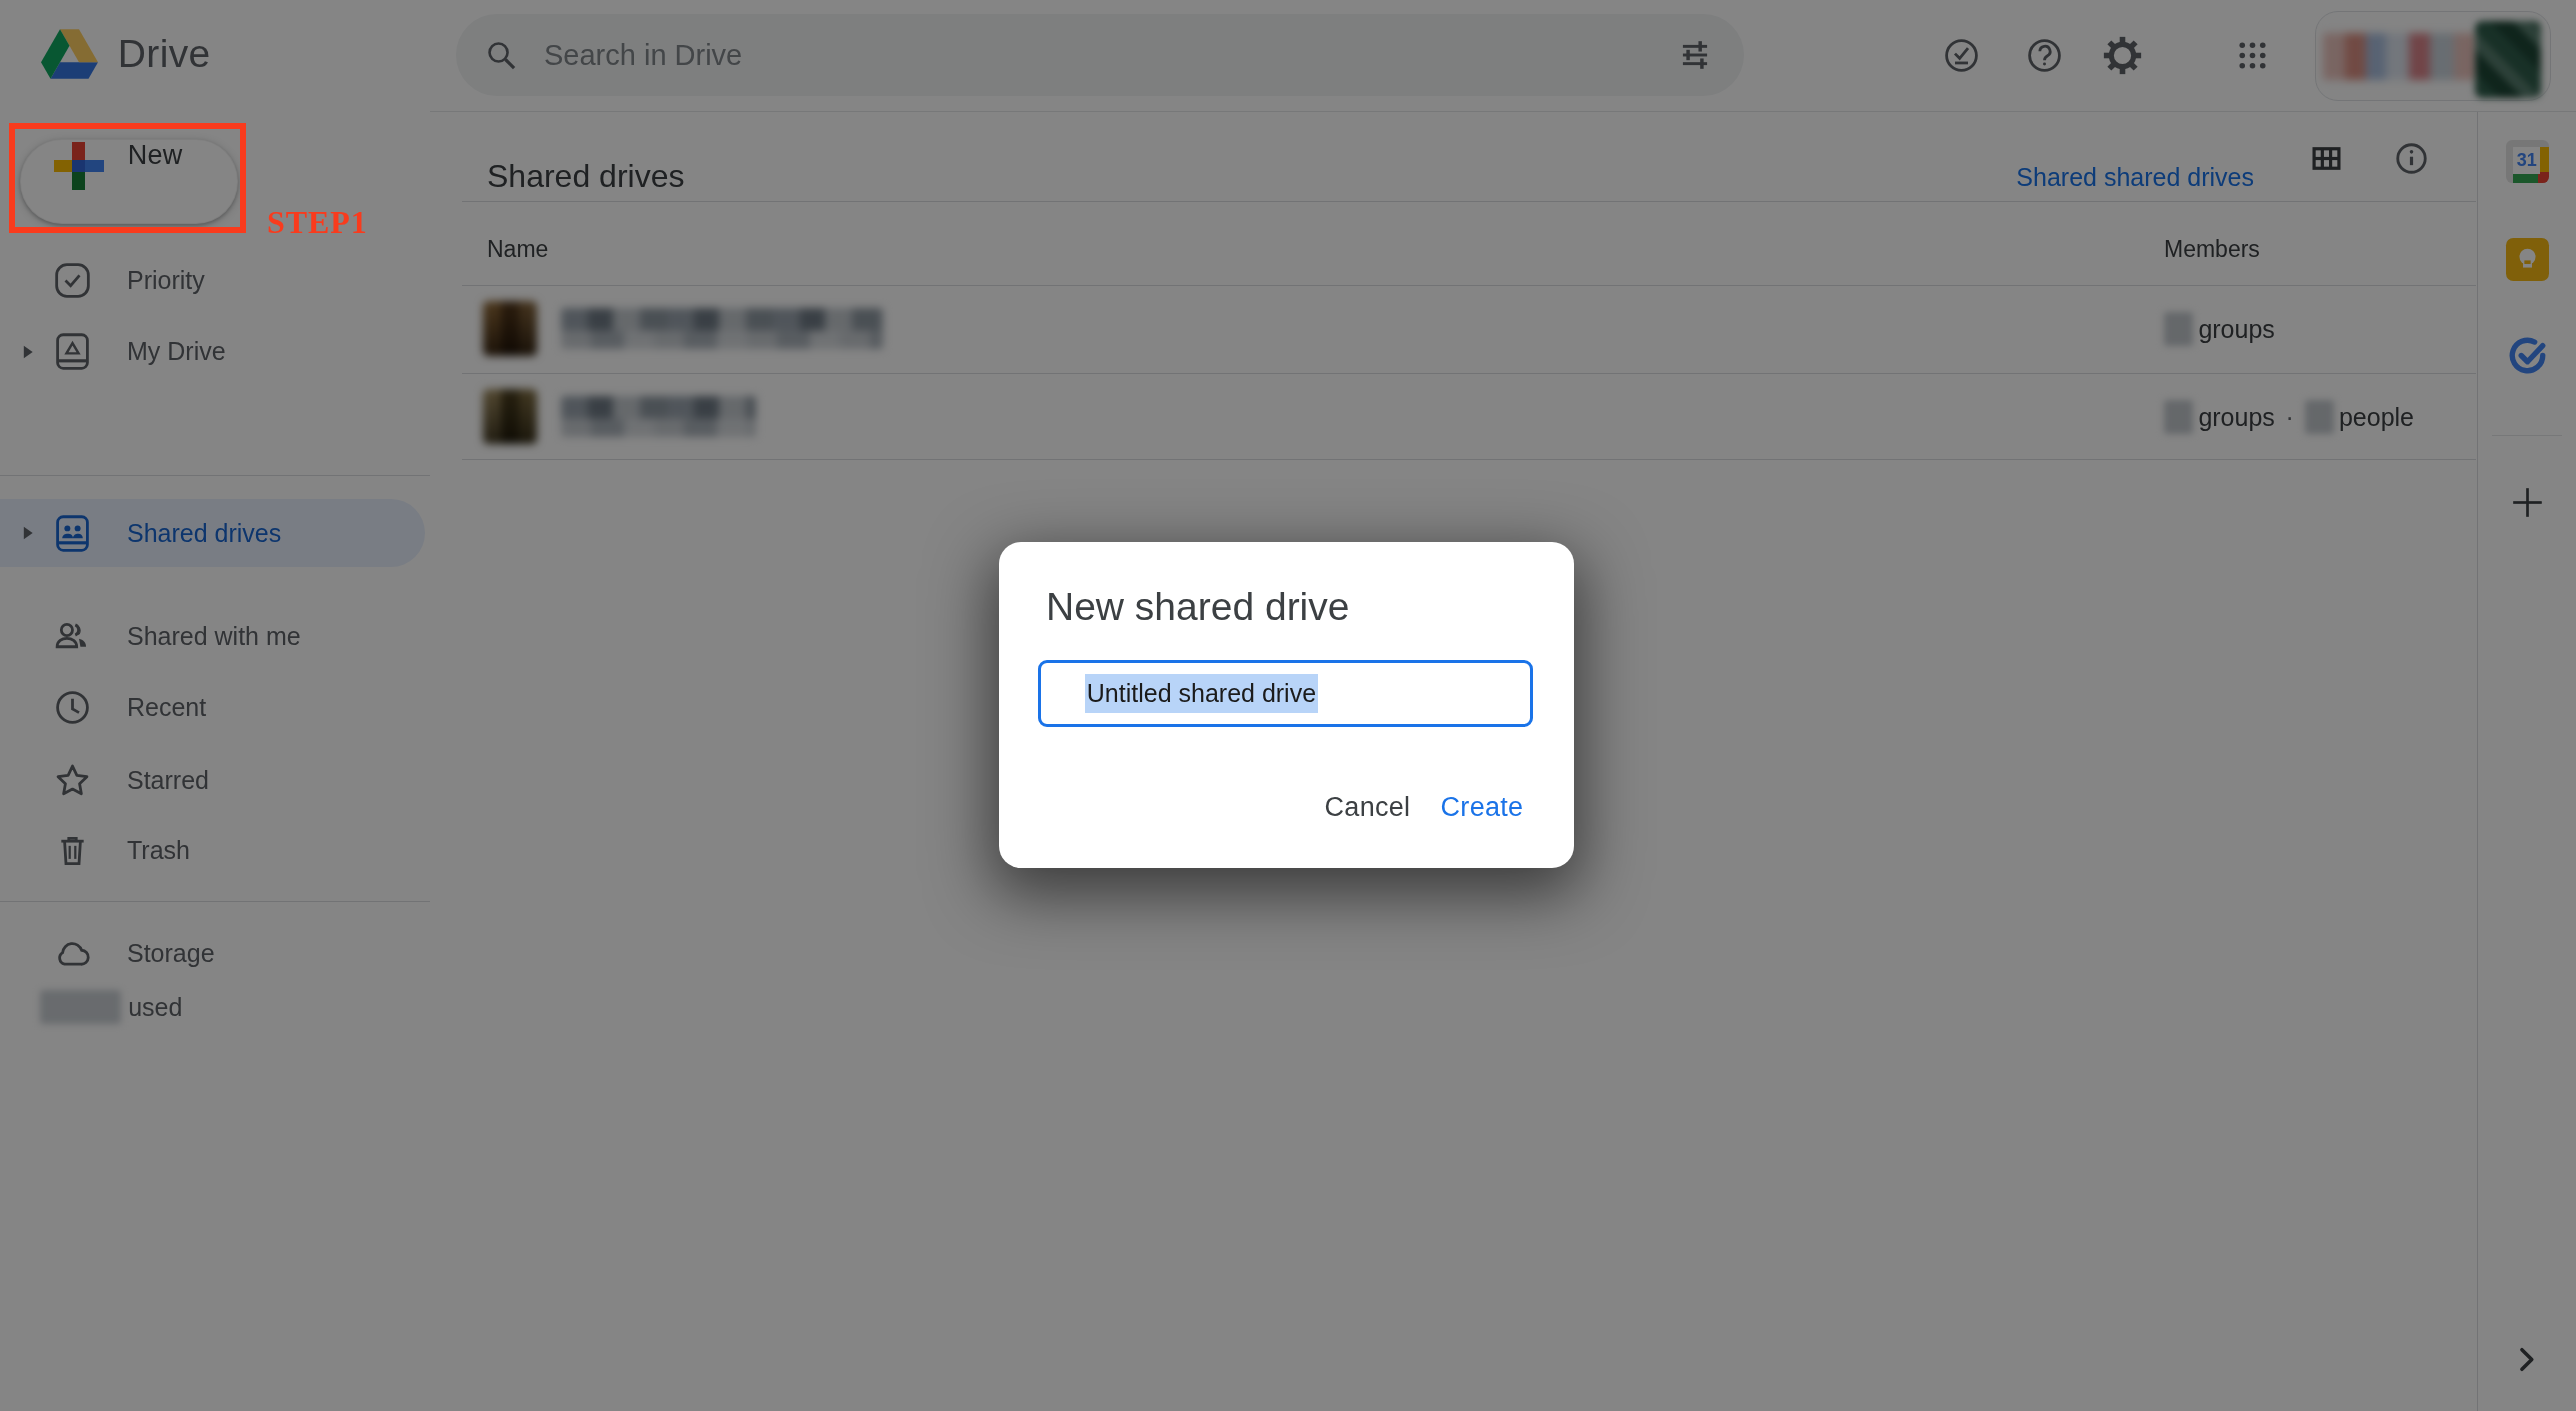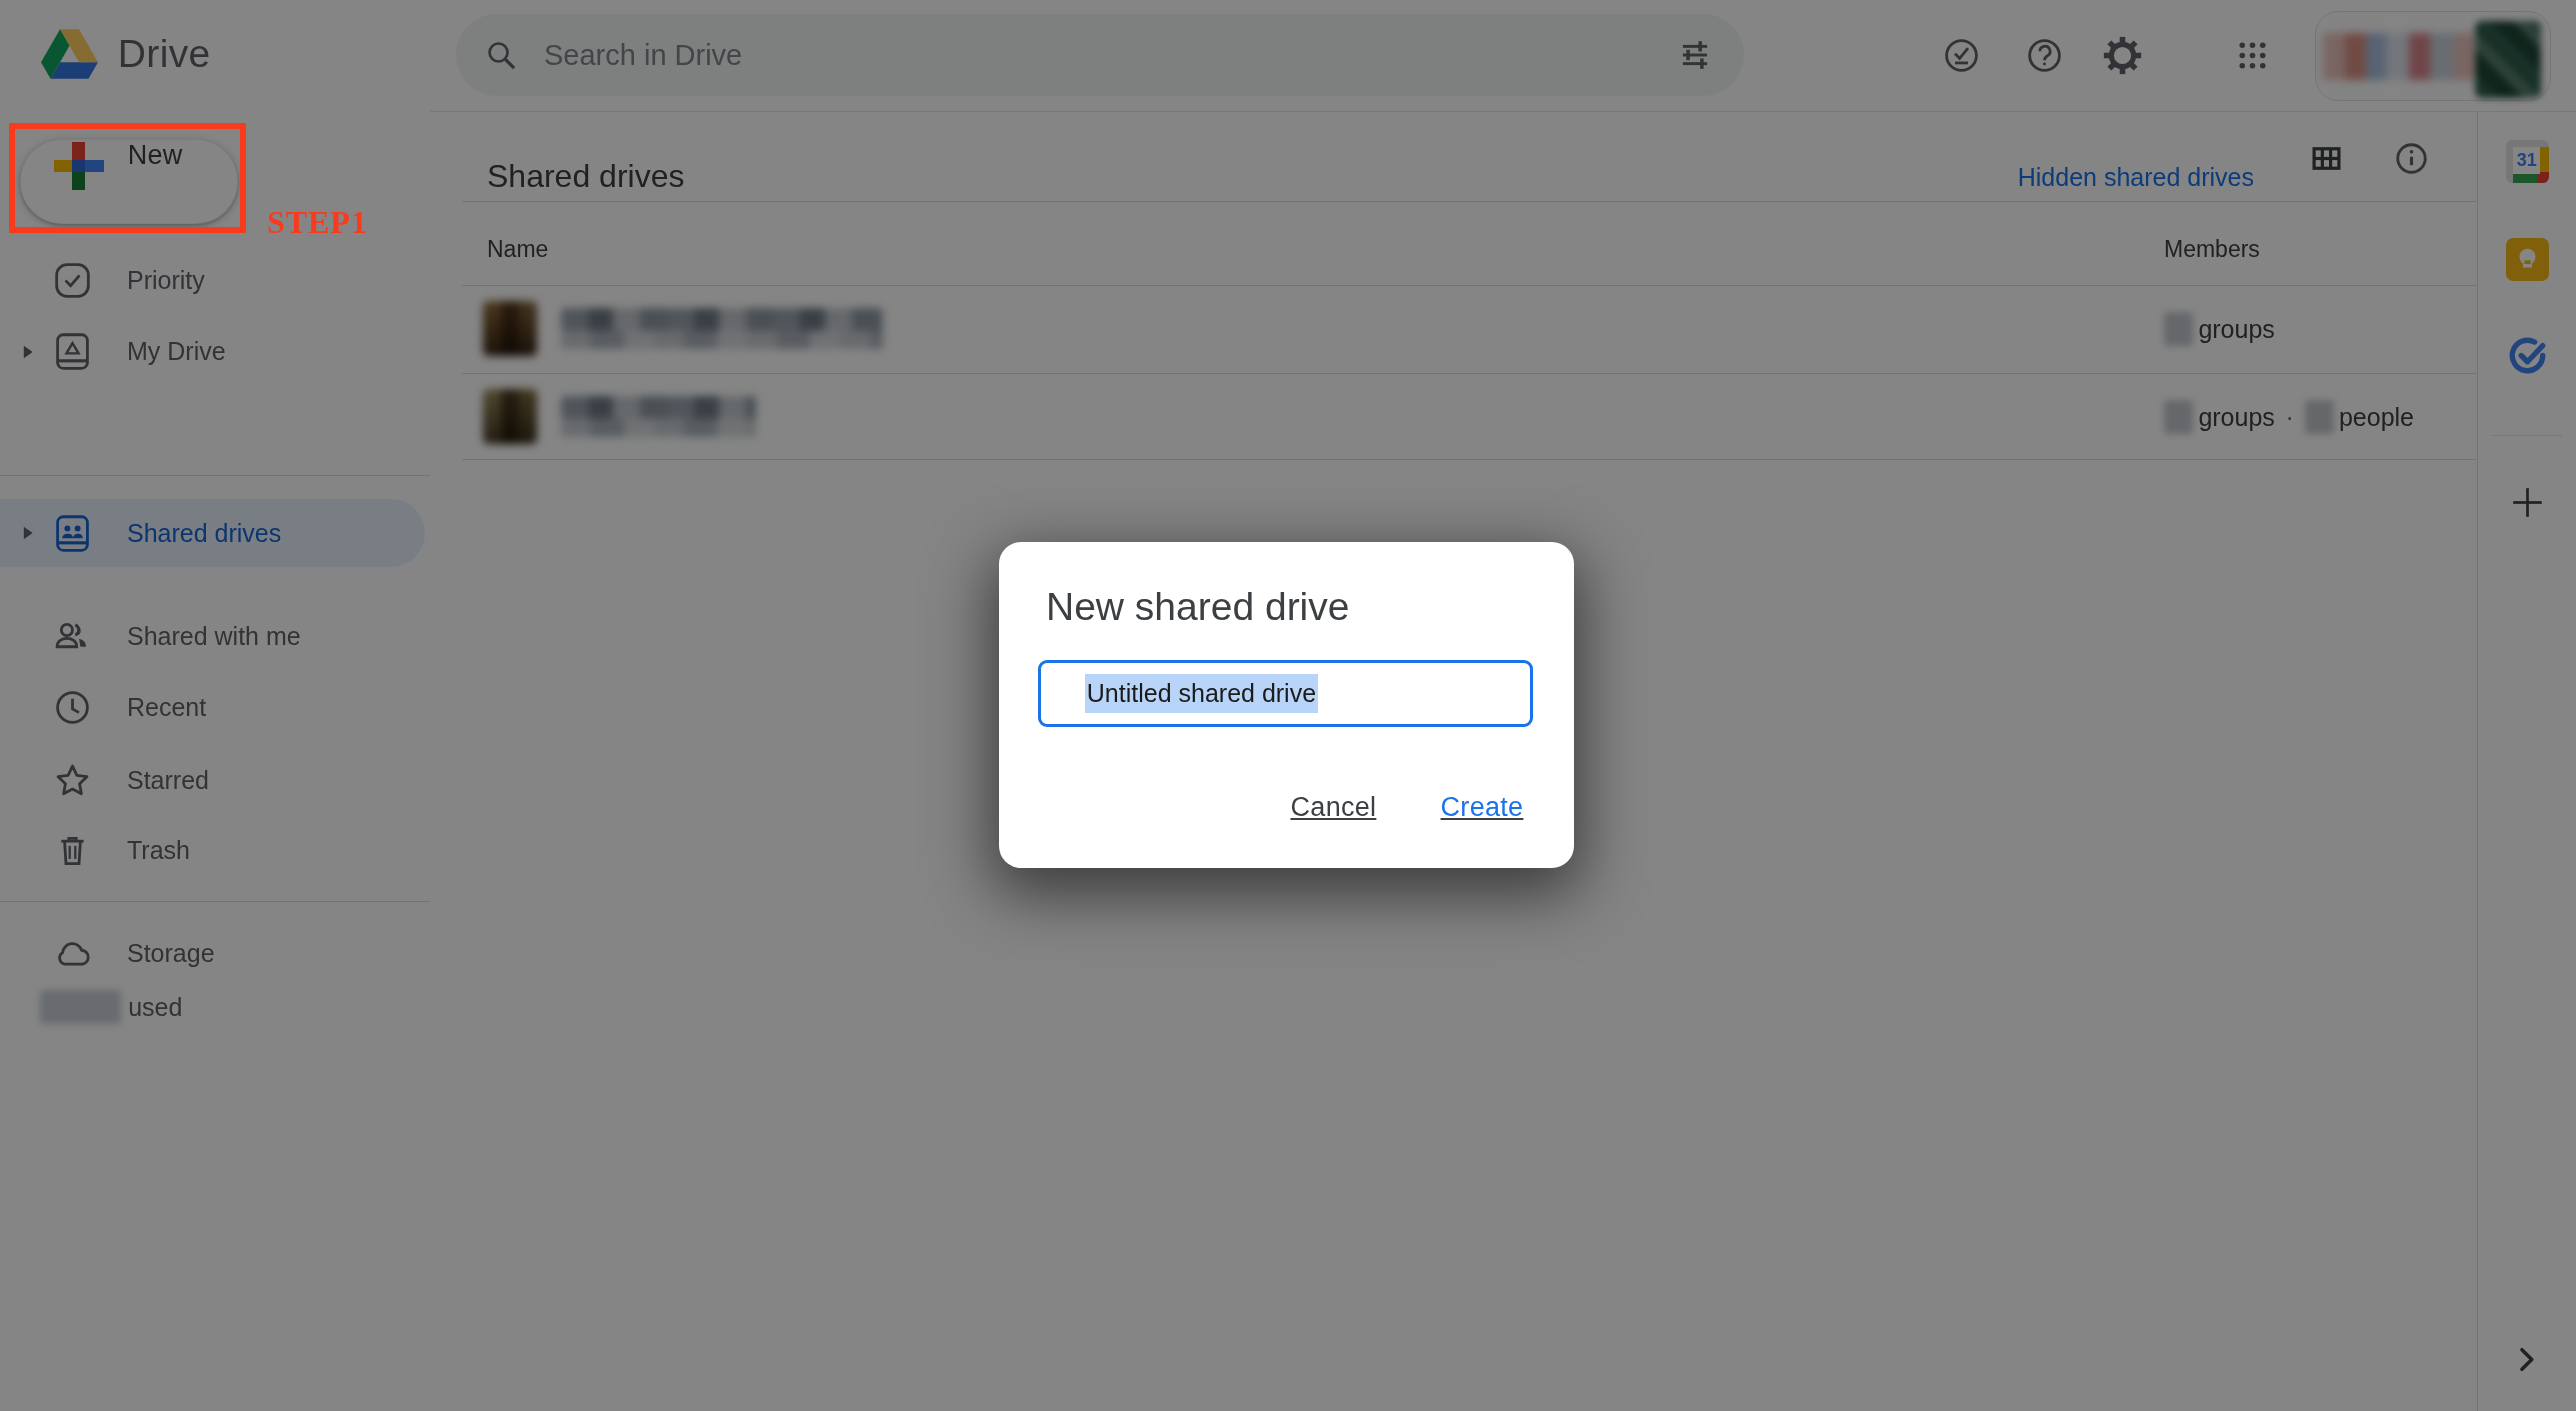--- a/index.html
+++ b/index.html
@@ -73,21 +73,21 @@
   #keep-icon{border-radius:7.2px;background:#f5b915;position:absolute;}
 
   
   #scrim{position:absolute;inset:0;background:rgba(0,0,0,0.48);z-index:10;}
   #modal{position:absolute;left:999px;top:542px;width:575px;height:326px;background:#fff;border-radius:22px;z-index:20;
      box-shadow:0 19.7px 63px 7.2px rgba(0,0,0,.55);}
   #modal-title{position:absolute;left:47px;top:43px;font-size:39px;color:#3c4043;}
   #drive-name-input{position:absolute;left:39px;top:118px;width:489px;height:61px;border:3.6px solid #1a73e8;border-radius:9px;
      display:flex;align-items:center;cursor:text;}
   #drive-name-text{margin-left:44px;font-size:25px;color:#1b1b1b;background:#b8d4f8;padding:5.4px 1.8px;}
-  #modal-buttons{position:absolute;right:47px;top:243px;display:flex;gap:57px;align-items:flex-start;text-decoration:underline;}
+  #modal-buttons{position:absolute;right:47px;top:243px;display:flex;gap:23px;align-items:flex-start;}
   .dlg-btn{font-size:27px;font-weight:500;letter-spacing:0.3px;cursor:pointer;background:none;border:none;font-family:inherit;padding:7.2px 3.6px;}
   #cancel-btn{color:#3c4043;}
   #create-btn{color:#1a73e8;}
   #anno-box{position:absolute;left:9px;top:123px;width:225px;height:98px;border:6.3px solid #f93b1d;z-index:30;}
   #anno-step{position:absolute;left:267px;top:204px;z-index:30;font-family:"Liberation Serif","DejaVu Serif",serif;
      font-weight:700;font-size:32px;color:#f93b1d;letter-spacing:0.9px;}
 
   svg{display:block;}
 </style>
 </head>
@@ -294,21 +294,21 @@
     </div>
 
     <div id="storage-used">
       <span id="storage-used-blur"></span>
       <span id="storage-used-label">used</span>
     </div>
   </div>
 
   <div id="main">
     <div id="page-title">Shared drives</div>
-    <div id="hidden-link">Hidden shared drives</div>
+    <div id="hidden-link">Shared shared drives</div>
     <span class="hdr-icon" style="right:132px">
       <svg width="39" height="39" viewBox="0 0 44 44" fill="none" stroke="#3c4043" stroke-width="3.6">
         <rect x="8" y="11" width="28" height="22"></rect>
         <line x1="17.3" y1="11" x2="17.3" y2="33"></line>
           <line x1="26.6" y1="11" x2="26.6" y2="33"></line>
         <line x1="8" y1="22" x2="36" y2="22"></line>
       </svg>
     </span>
     <span class="hdr-icon" style="right:47px">
       <svg width="39" height="39" viewBox="0 0 44 44" fill="none" stroke="#5f6368" stroke-width="3.2">

